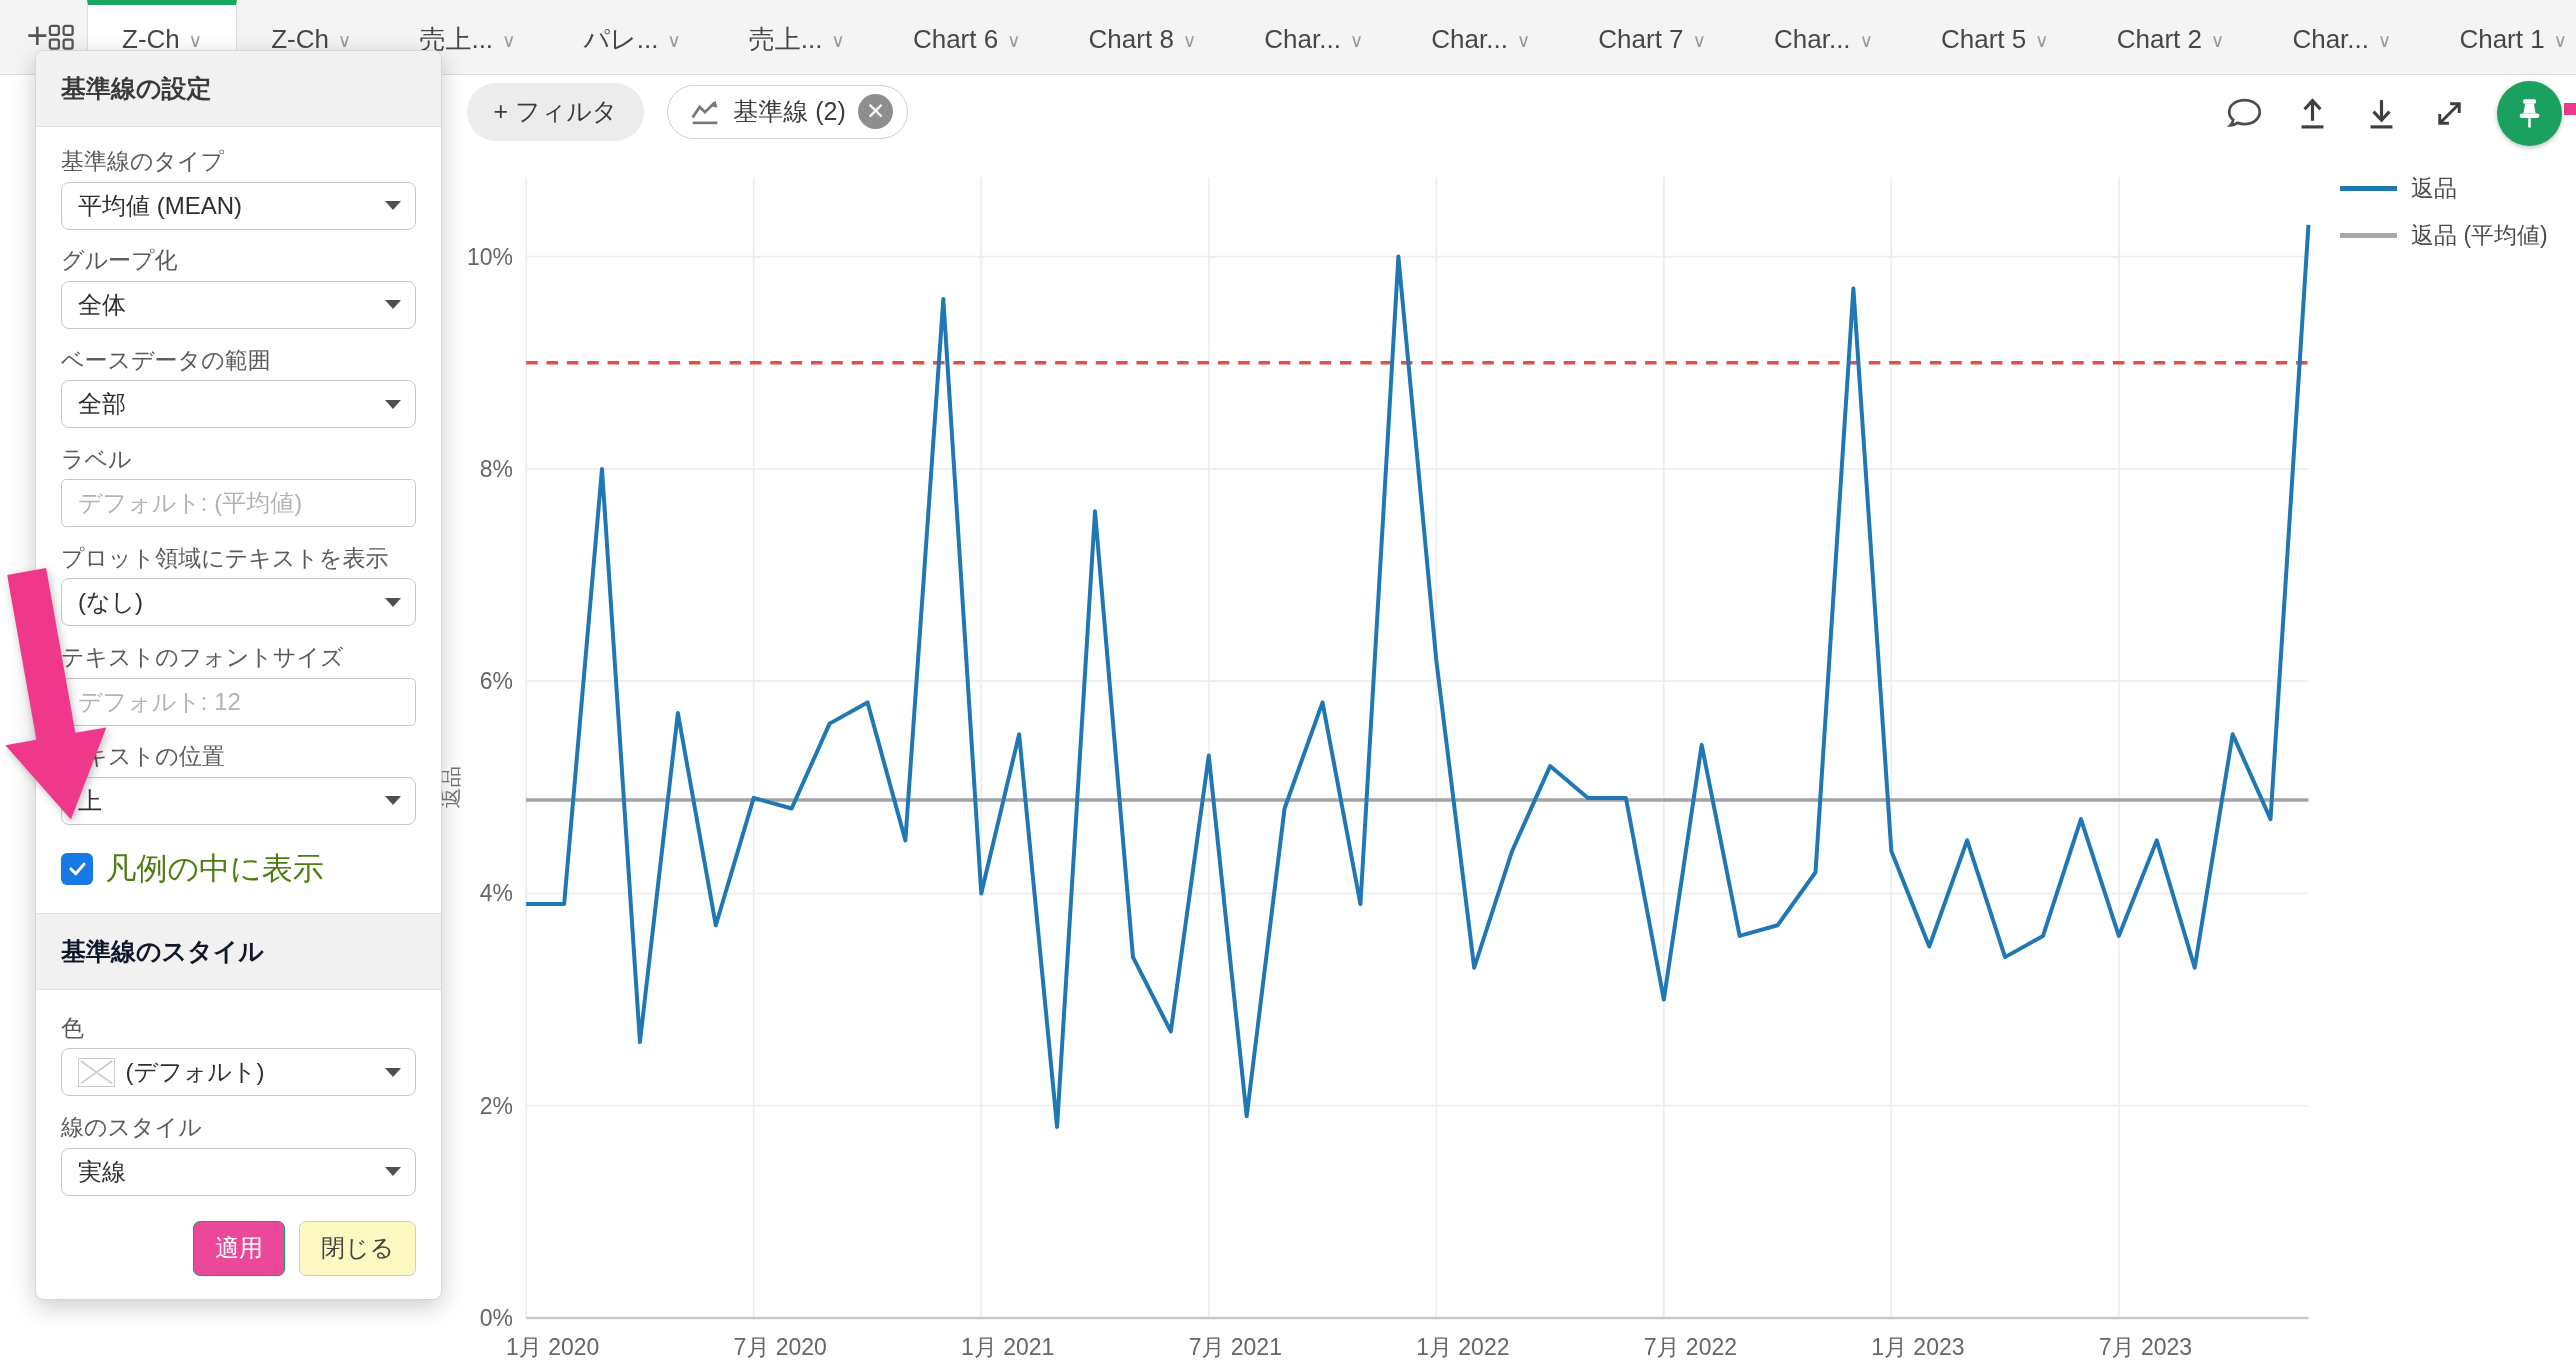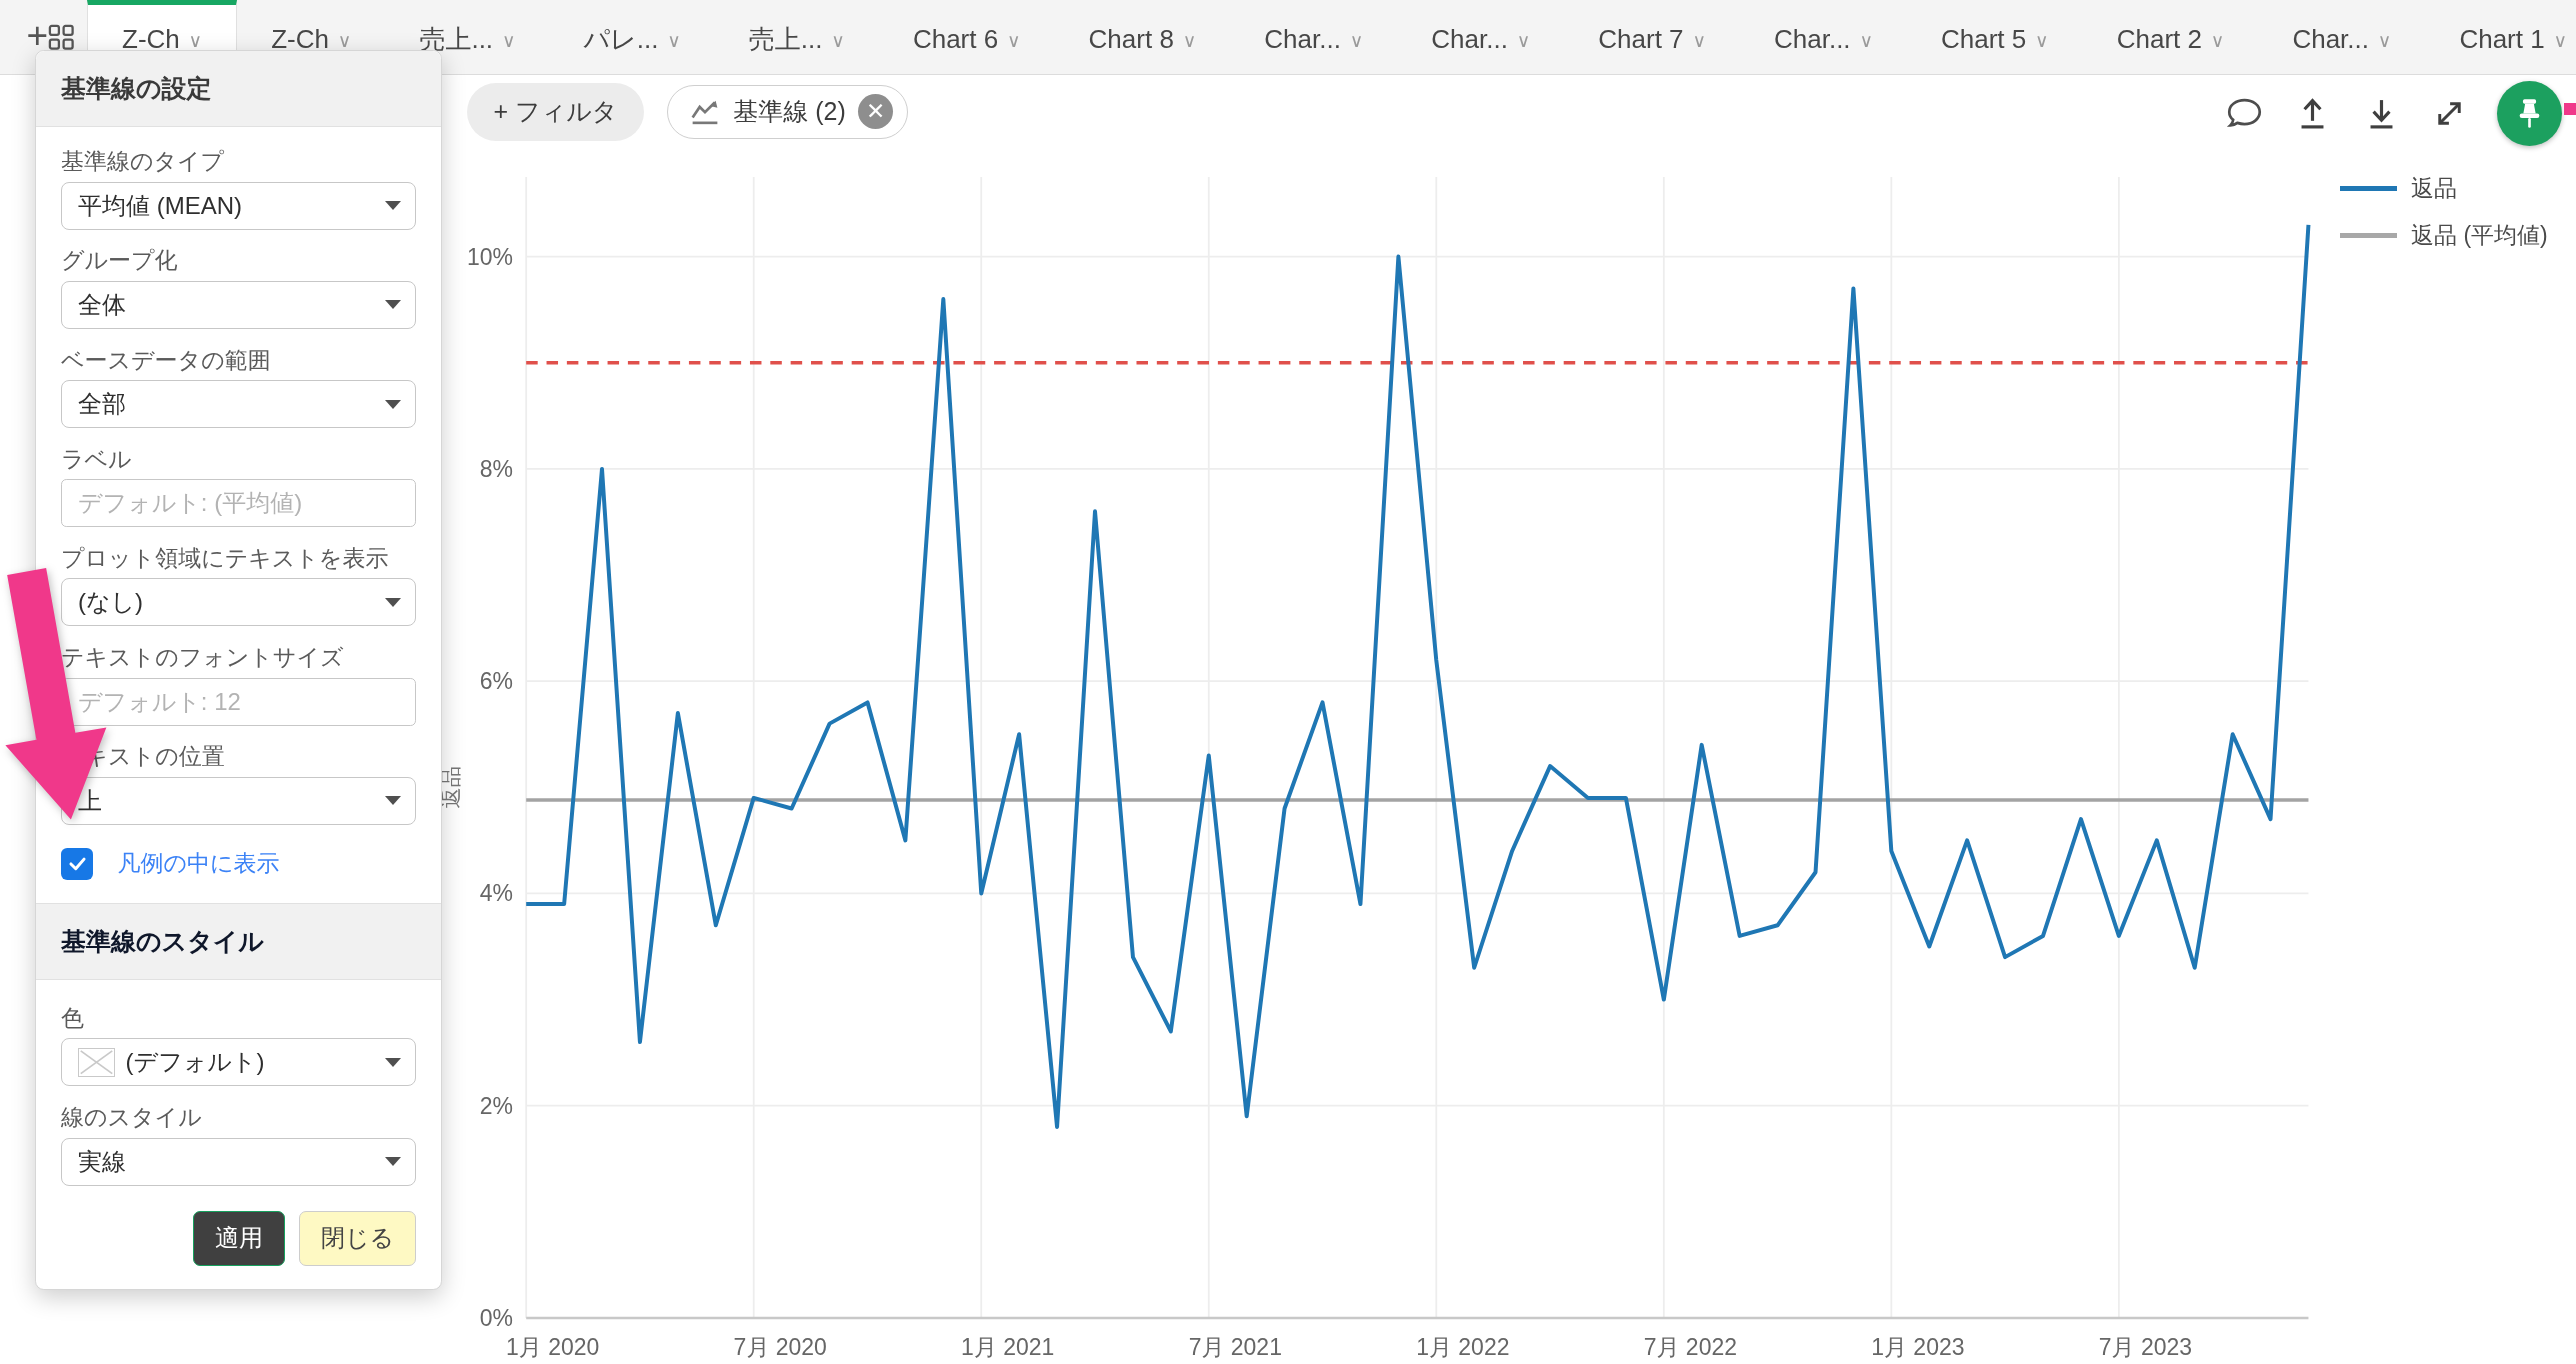--- a/index.html
+++ b/index.html
@@ -68,32 +68,32 @@
     height:48px;border:0.9px solid #c7c7c7;border-radius:5.3px;background:#fff;display:flex;align-items:center;
     padding:0 16px;width:100%;box-sizing:border-box;font-size:24px;color:#333;
     font-family:"Liberation Sans","DejaVu Sans",sans-serif;outline:none;
   }
   .textbox::placeholder{color:#b3b3b3;}
   .cb-row{display:flex;align-items:center;gap:12.4px;margin-top:23px;}
   .checkbox{
     width:32px;height:32px;border-radius:6.2px;background:#1778e6;display:flex;align-items:center;
     justify-content:center;cursor:pointer;flex:none;
   }
-  .cb-label{font-size:23px;color:#3b82f6;margin-left:12px;}
+  .cb-label{font-size:31px;color:#4d7c0f;}
   .style-band{
     margin:23px -25px 0;background:#f1f1f1;border-top:0.9px solid #e1e1e1;border-bottom:0.9px solid #e1e1e1;
     padding:21px 25px;font-size:25px;font-weight:bold;color:#0f172a;
   }
   .none-swatch{
     width:35px;height:26.5px;border:1.8px solid #c9c9c9;position:relative;flex:none;background:#fff;
   }
   .none-swatch svg{position:absolute;left:0;top:0;}
   .panel-footer{display:flex;justify-content:flex-end;gap:14px;margin-top:25px;padding-bottom:3.5px;}
   .btn{font-size:24px;border-radius:7px;padding:10.6px 21px;cursor:pointer;font-family:inherit;}
-  .btn-apply{background:#404040;color:#fff;border:0.9px solid #16a15e;}
+  .btn-apply{background:#ec4899;color:#fff;border:0.9px solid #16a15e;}
   .btn-close{background:#fef9c3;color:#444;border:0.9px solid #cdcdcd;}
   
   .chart-wrap{position:absolute;left:442px;top:177px;width:1902px;height:1187px;z-index:1;}
   .legend{position:absolute;left:2340px;top:173px;display:flex;flex-direction:column;gap:16px;z-index:2;}
   .legend-row{display:flex;align-items:center;gap:14px;font-size:23px;color:#4a4a4a;white-space:nowrap;}
   .legend-swatch{width:57px;height:4.4px;flex:none;}
   
   .pink-arrow{position:absolute;left:0;top:545px;z-index:30;filter:drop-shadow(2.7px 3.5px 4.4px rgba(0,0,0,.25));pointer-events:none;}
   svg text{font-family:"Liberation Sans","DejaVu Sans",sans-serif;}
 </style>

